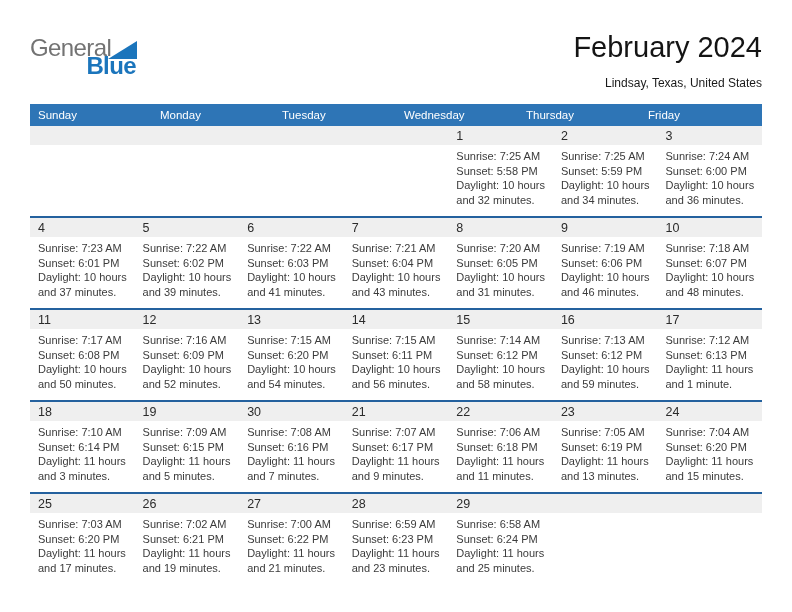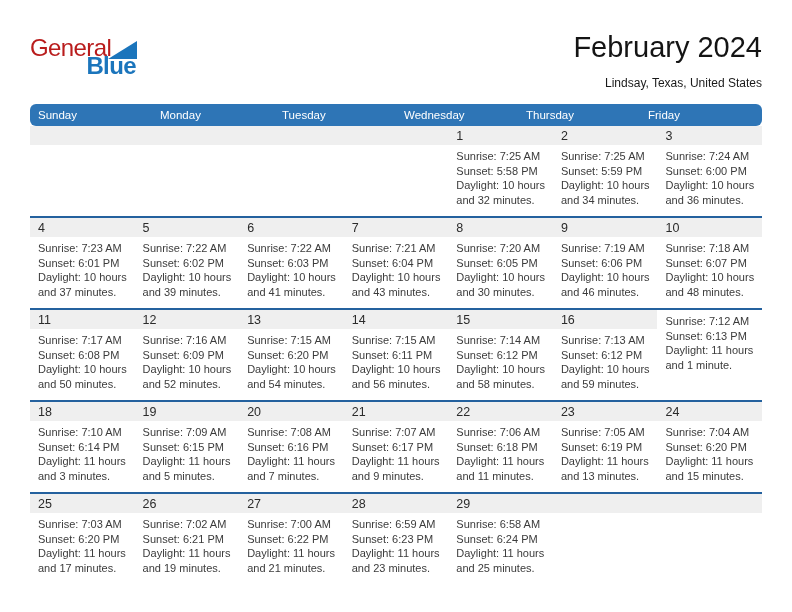--- a/index.html
+++ b/index.html
@@ -6,31 +6,31 @@
   html,body { background:#ffffff; }
   body {
     width:792px; height:612px;
     font-family:"Liberation Sans", sans-serif;
     position:relative; overflow:hidden;
   }
   .page { position:absolute; inset:0; background:#ffffff; }
 
   
   .logo { position:absolute; left:30px; top:36px; width:132px; }
-  .logo-line1 { display:flex; align-items:flex-end; font-size:24px; letter-spacing:-0.6px; color:#b91c1c; line-height:1; }
+  .logo-line1 { display:flex; align-items:flex-end; font-size:24px; letter-spacing:-0.6px; color:#737373; line-height:1; }
   .logo-triangle { margin-left:-3px; margin-bottom:1px; display:block; }
   .logo-line2 { font-size:24px; letter-spacing:-0.6px; color:#1b75bc; line-height:1; text-align:right; padding-right:26px; margin-top:-6px;font-weight:bold; }
 
   
   .title { position:absolute; right:30px; top:32px; font-size:29px; color:#141414; text-align:right; line-height:1.1; }
   .subtitle { position:absolute; right:30px; top:76px; font-size:12px; color:#1a1a1a; text-align:center; }
 
   
   .calendar { position:absolute; left:30px; top:104px; width:732px; }
-  .weekday-row { display:flex; height:22px; background:#2e75b6;border-radius:6px; }
+  .weekday-row { display:flex; height:22px; background:#2e75b6; }
   .weekday-cell { flex:1; color:#ffffff; font-size:11.5px; line-height:22px; padding-left:8px; overflow:hidden; white-space:nowrap; }
 
   .week-row { display:flex; height:90px; }
   .week-row + .week-row { border-top:2px solid #24619e; height:92px; }
   .day-cell { flex:1; overflow:hidden; }
   .date-band { height:19px; background:#efefef; padding-left:8px; }
   .day-num { font-size:12.5px; line-height:19px; color:#2b2b2b; }
   .day-body { padding:4px 4px 0 8px; }
   .day-line { font-size:11px; line-height:14.5px; color:#3b3b3b; white-space:nowrap; }
 </style>
@@ -187,21 +187,21 @@
     </div>
   </div>
           <div class="day-cell">
     <div class="date-band">
       <span class="day-num">8</span>
     </div>
     <div class="day-body">
       <div class="day-line">Sunrise: 7:20 AM</div>
       <div class="day-line">Sunset: 6:05 PM</div>
       <div class="day-line">Daylight: 10 hours</div>
-      <div class="day-line">and 30 minutes.</div>
+      <div class="day-line">and 31 minutes.</div>
     </div>
   </div>
           <div class="day-cell">
     <div class="date-band">
       <span class="day-num">9</span>
     </div>
     <div class="day-body">
       <div class="day-line">Sunrise: 7:19 AM</div>
       <div class="day-line">Sunset: 6:06 PM</div>
       <div class="day-line">Daylight: 10 hours</div>
@@ -281,20 +281,23 @@
       <span class="day-num">16</span>
     </div>
     <div class="day-body">
       <div class="day-line">Sunrise: 7:13 AM</div>
       <div class="day-line">Sunset: 6:12 PM</div>
       <div class="day-line">Daylight: 10 hours</div>
       <div class="day-line">and 59 minutes.</div>
     </div>
   </div>
           <div class="day-cell">
+    <div class="date-band">
+      <span class="day-num">17</span>
+    </div>
     <div class="day-body">
       <div class="day-line">Sunrise: 7:12 AM</div>
       <div class="day-line">Sunset: 6:13 PM</div>
       <div class="day-line">Daylight: 11 hours</div>
       <div class="day-line">and 1 minute.</div>
     </div>
   </div>
         </div>
         <div class="week-row">
           <div class="day-cell">
@@ -314,21 +317,21 @@
     </div>
     <div class="day-body">
       <div class="day-line">Sunrise: 7:09 AM</div>
       <div class="day-line">Sunset: 6:15 PM</div>
       <div class="day-line">Daylight: 11 hours</div>
       <div class="day-line">and 5 minutes.</div>
     </div>
   </div>
           <div class="day-cell">
     <div class="date-band">
-      <span class="day-num">20</span>
+      <span class="day-num">30</span>
     </div>
     <div class="day-body">
       <div class="day-line">Sunrise: 7:08 AM</div>
       <div class="day-line">Sunset: 6:16 PM</div>
       <div class="day-line">Daylight: 11 hours</div>
       <div class="day-line">and 7 minutes.</div>
     </div>
   </div>
           <div class="day-cell">
     <div class="date-band">

